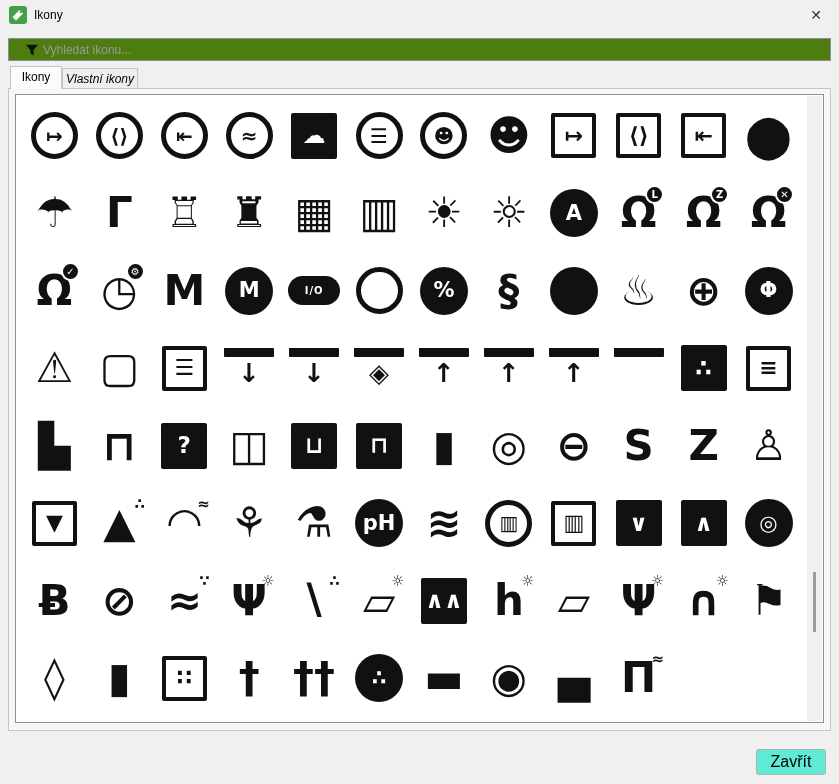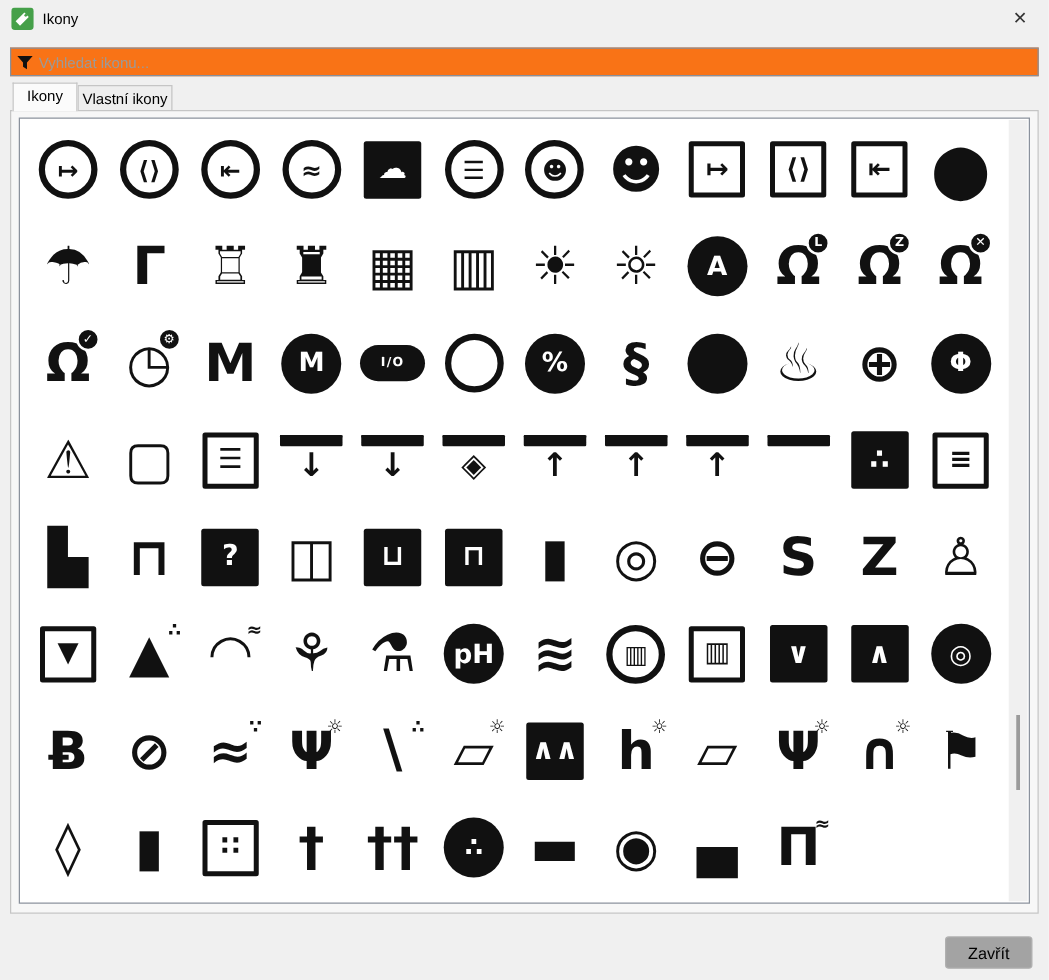--- a/index.html
+++ b/index.html
@@ -19,42 +19,42 @@
   #win-close {
     position: absolute; right: 0; top: 0; width: 46px; height: 30px;
     display: flex; align-items: center; justify-content: center;
     font-size: 14px; color: #333; cursor: default;
     font-family: "DejaVu Sans", sans-serif;
   }
 
   
   #search {
     position: absolute; left: 8px; right: 8px; top: 38px; height: 23px;
-    background: #f97316; border: 1px solid #878f9b;
-    display: flex; align-items: center; padding: 0 4px; gap: 4px;
+    background: #4d7c0f; border: 1px solid #878f9b;
+    display: flex; align-items: center; padding: 0 16px; gap: 4px;
   }
   #search svg { width: 14px; height: 14px; flex: 0 0 auto; }
   #search input {
     flex: 1; border: none; outline: none; font-size: 12px;
     font-family: "Liberation Sans", sans-serif; background: transparent;
   }
   #search input::placeholder { color: #9a9a9a; }
 
   
   .tab {
     position: absolute; font-size: 12px; text-align: center;
     border: 1px solid #c5c5c5; line-height: 20px;
   }
   #tab-ikony {
     left: 10px; top: 66px; width: 52px; height: 23px;
     background: #fbfbfb; border-bottom: none; z-index: 3;
   }
   #tab-vlastni {
     left: 62px; top: 68px; width: 76px; height: 21px;
-    background: #eeeeee; z-index: 1;
+    background: #eeeeee; z-index: 1; font-style: italic;
   }
 
   
   #tabpanel {
     position: absolute; left: 8px; right: 8px; top: 88px; height: 643px;
     background: #f7f7f7; border: 1px solid #c5c5c5; z-index: 2;
   }
   #list {
     position: absolute; left: 6px; right: 6px; top: 5px; bottom: 7px;
     background: #fff; border: 1px solid #8a919c;
@@ -108,22 +108,22 @@
   .badge-disc {
     background: #111; color: #fff; border: 2px solid #fff; border-radius: 50%;
     min-width: 19px; height: 19px; line-height: 15px; font-size: 10px;
     font-weight: 700; text-align: center;
   }
   .badge-plain { color: #111; font-size: 15px; font-weight: 700; }
 
   
   #close-btn {
     position: absolute; right: 13px; bottom: 9px; width: 70px; height: 26px;
-    background: #a3a3a3; border: 1px solid #b0b0b0; border-radius: 3px;
-    font-size: 13px; font-family: "Liberation Sans", sans-serif;
+    background: #5eead4; border: 1px solid #b0b0b0; border-radius: 3px;
+    font-size: 16px; font-family: "Liberation Sans", sans-serif;
     display: flex; align-items: center; justify-content: center; cursor: default;
   }
 </style>
 </head>
 <body>
 
 <div id="titlebar">
   <svg class="appicon" viewBox="0 0 18 18">
     <rect x="0" y="0" width="18" height="18" rx="3" fill="#45a049"></rect>
     <path d="M3.5 11 L10.5 4 L14 7.5 L7 14.5 Z" fill="#ffffff"></path>

